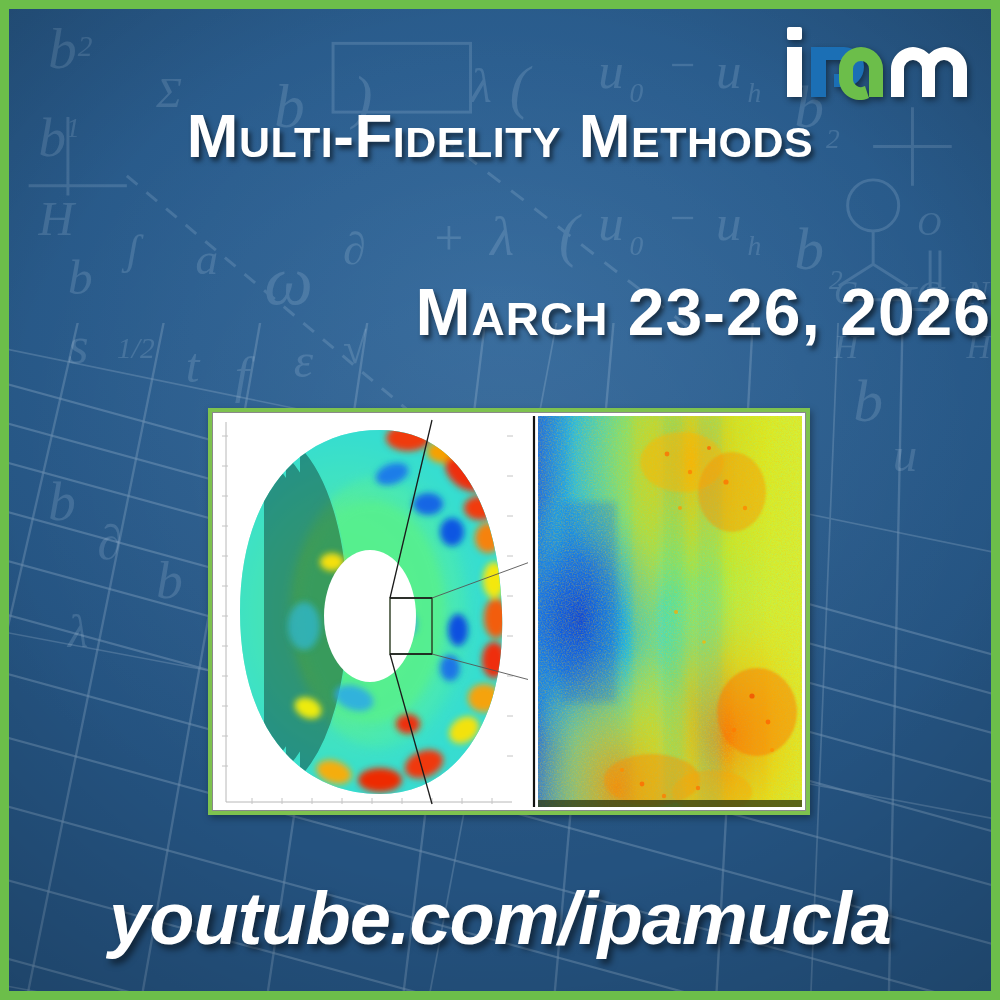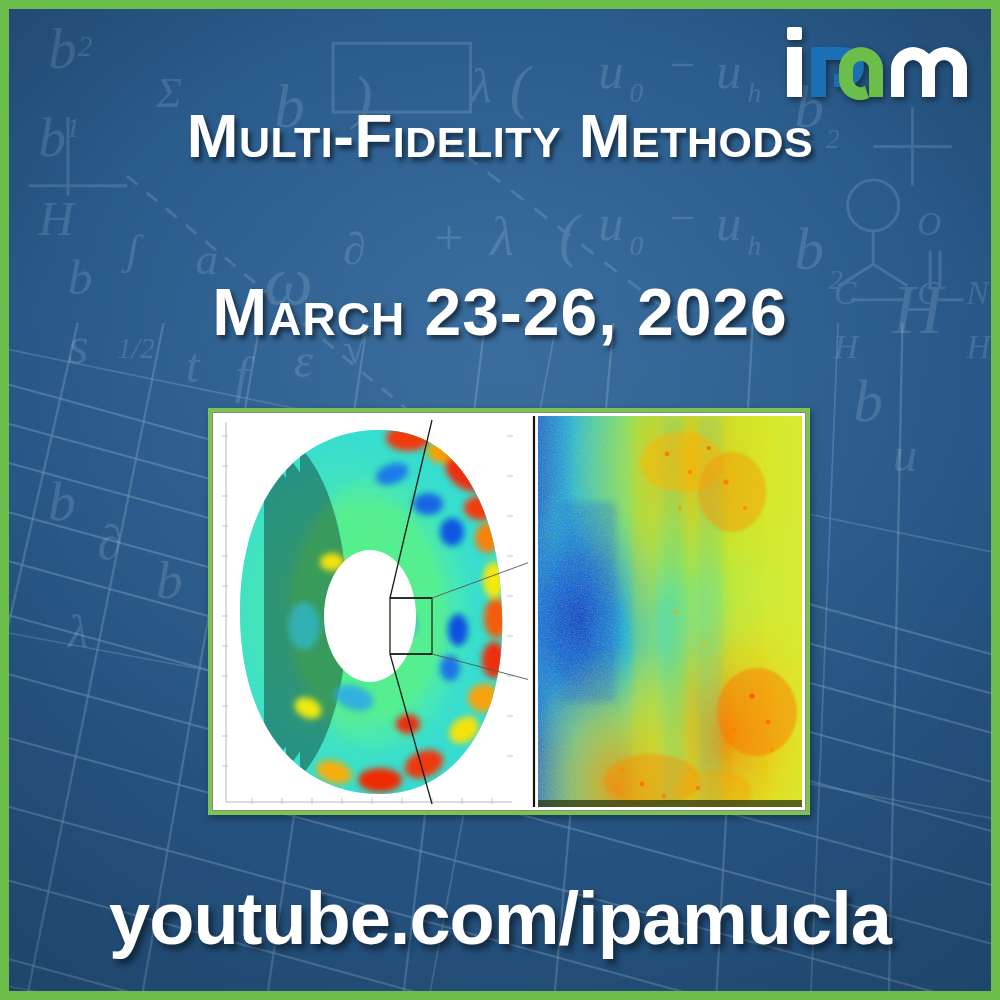--- a/index.html
+++ b/index.html
@@ -77,21 +77,21 @@
     line-height: 70px;
     letter-spacing: 0.5px;
     text-shadow: 3px 4px 5px rgba(0,0,0,0.55);
     white-space: nowrap;
   }
   .date-block {
     position: absolute;
     top: 265px;
     left: 0;
     width: 100%;
-    text-align: center;
+    text-align: right;
   }
   .date-line {
     color: #ffffff;
     font-weight: bold;
     font-variant: small-caps;
     font-size: 66px;
     line-height: 76px;
     letter-spacing: 1px;
     text-shadow: 3px 4px 5px rgba(0,0,0,0.55);
     white-space: nowrap;
@@ -104,20 +104,21 @@
     text-align: center;
   }
   .footer-line {
     color: #ffffff;
     font-weight: bold;
     font-size: 74px;
     line-height: 84px;
     letter-spacing: -1px;
     text-shadow: 4px 5px 6px rgba(0,0,0,0.5);
     white-space: nowrap;
+    font-style: italic;
   }
 
   
   .figure {
     position: absolute;
     left: 199px;
     top: 399px;
     width: 602px;
     height: 407px;
     border: 4px solid #7ec24f;

